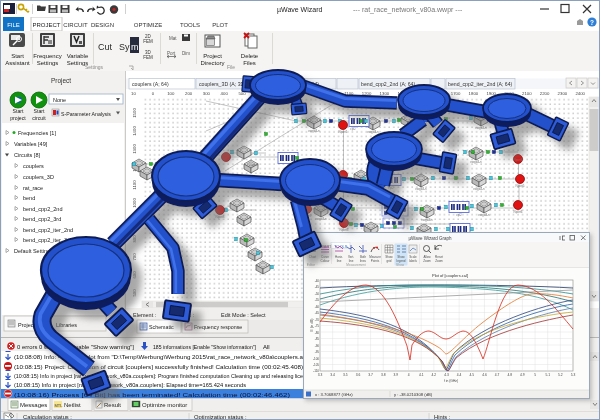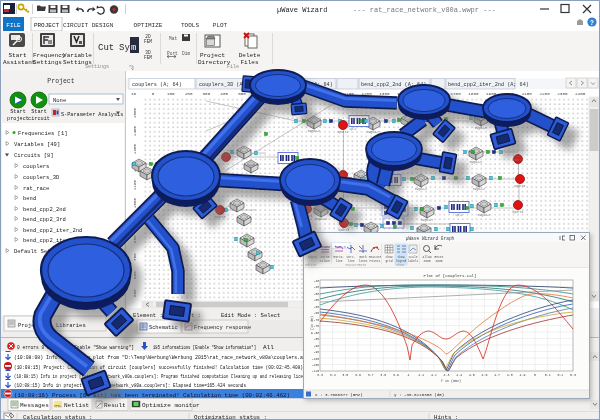--- a/index.html
+++ b/index.html
@@ -1,16 +1,16 @@
 <!DOCTYPE html>
 <html><head>
 <meta charset="utf-8">
 <style>
 html,body{margin:0;padding:0;}
-#app{position:relative;width:600px;height:420px;background:#f0efed;font-family:Liberation Mono, monospace;overflow:hidden;border:1px solid #8aa0bc;box-sizing:border-box;}
+#app{position:relative;width:600px;height:420px;background:#f0efed;font-family:Liberation Sans, sans-serif;overflow:hidden;border:1px solid #8aa0bc;box-sizing:border-box;}
 .abs{position:absolute;}
 #titlebar{left:0;top:0;width:600px;height:16px;background:#ffffff;}
 #menurow{left:0;top:16px;width:600px;height:14px;background:#ffffff;}
 #ribbon{left:0;top:30px;width:600px;height:40px;background:#f5f4f2;border-bottom:1px solid #d5d2cf;}
 .rlabel{position:absolute;top:33px;font-size:5px;color:#8a8a8a;}
 .rbtn-txt{position:absolute;font-size:6px;color:#222;text-align:center;line-height:6.5px;}
 #leftpanel{left:0;top:70px;width:125px;height:266px;background:#f2f1ef;border-right:1px solid #cccac8;box-sizing:border-box;}
 #canvas{left:125px;top:70px;width:475px;height:266px;background:#ffffff;}
 #messages{left:0;top:336px;width:600px;height:84px;background:#f0efed;border-top:1px solid #b8b6b4;box-sizing:border-box;}
 #plotwin{left:302px;top:231px;width:287px;height:167px;background:#fafafa;border:1px solid #9aa8b8;box-sizing:border-box;box-shadow:2px 2px 4px rgba(100,100,100,0.35);}

